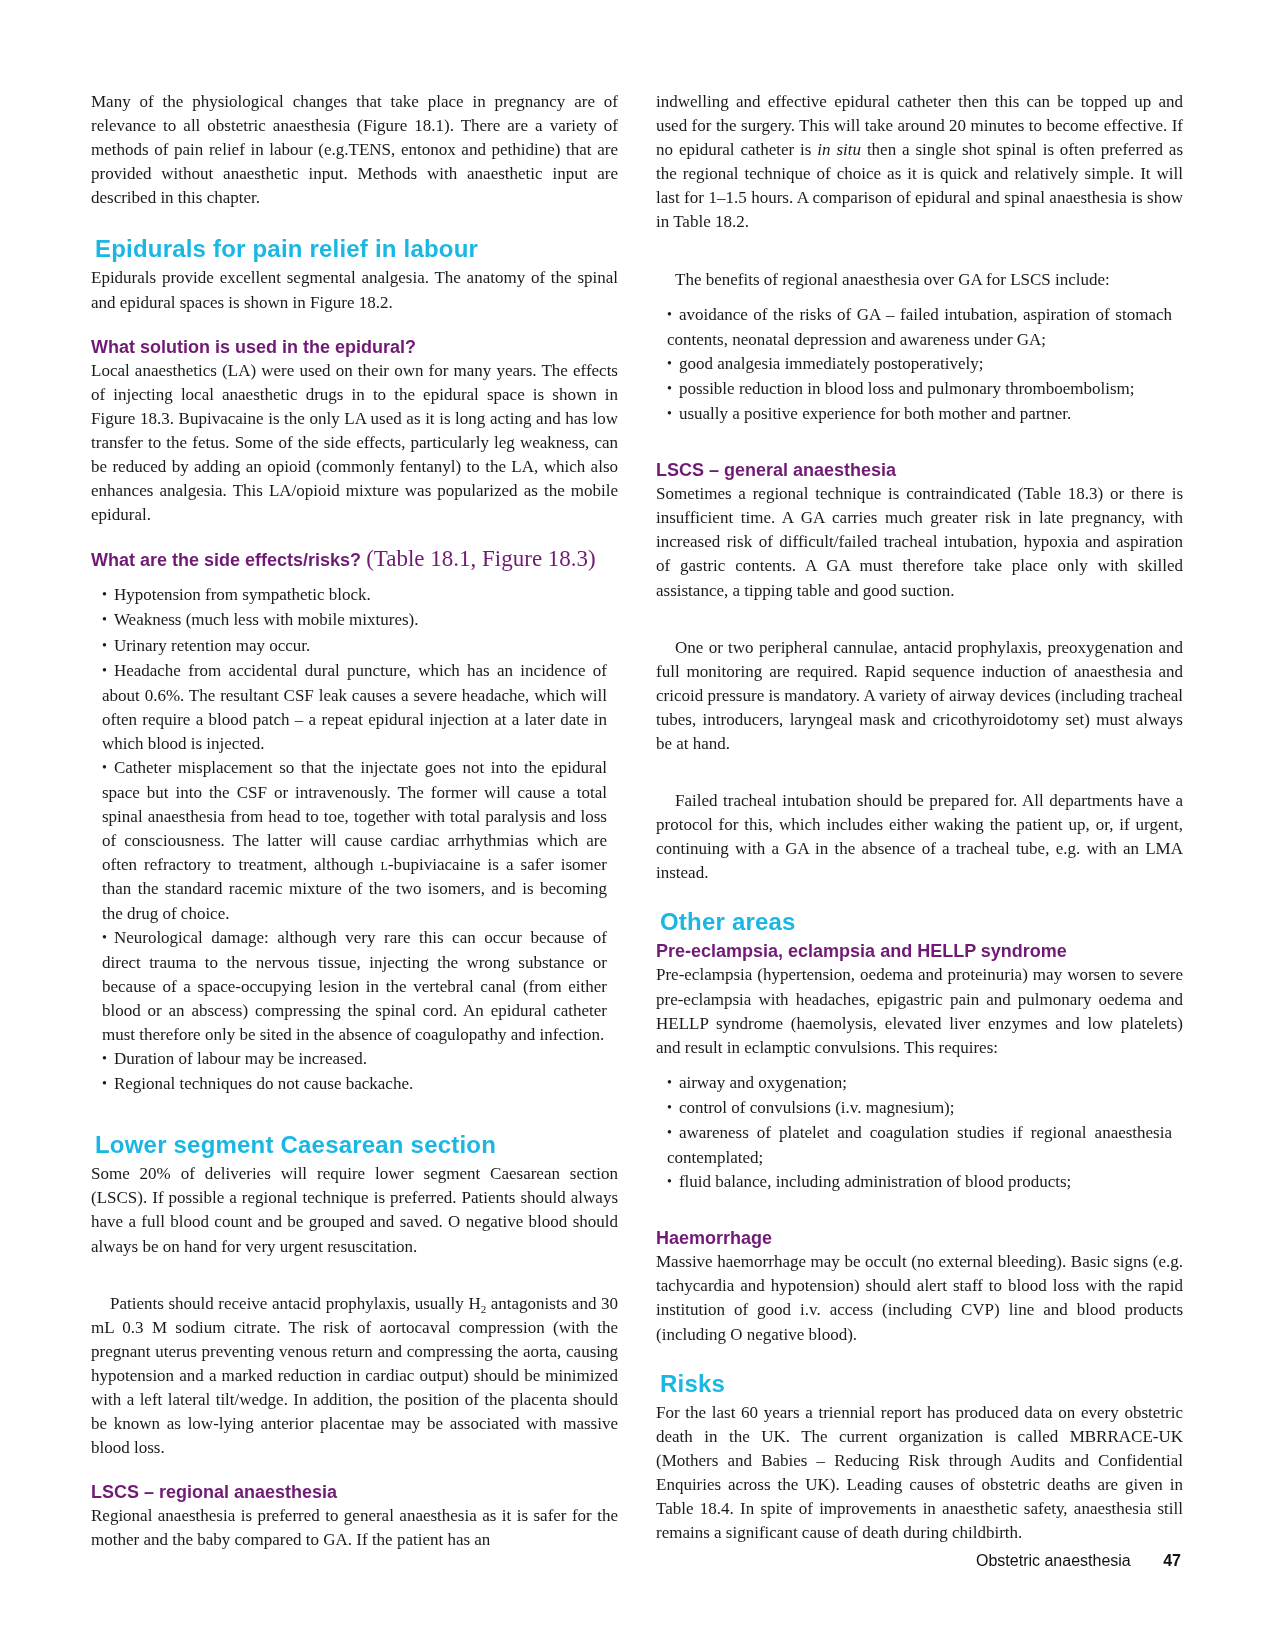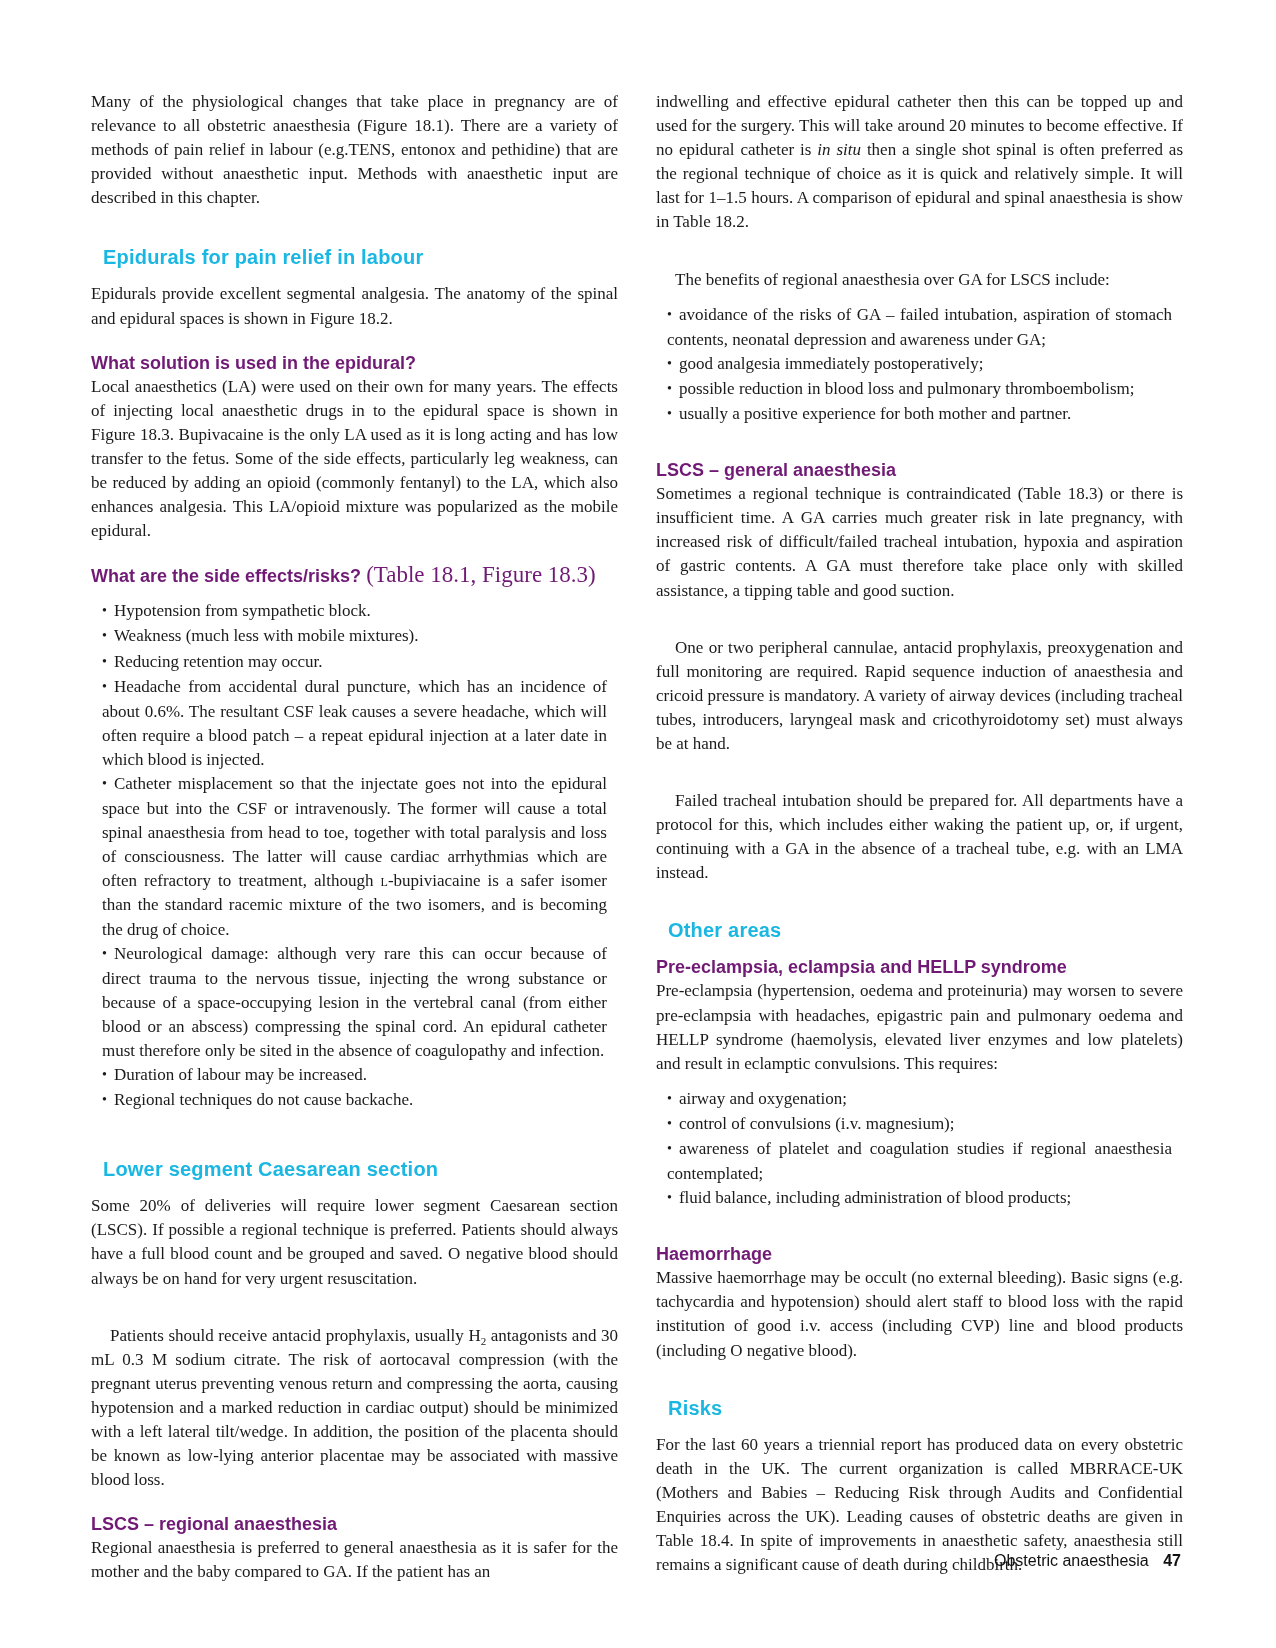--- a/index.html
+++ b/index.html
@@ -12,22 +12,22 @@
     position: absolute; top: 90px; width: 527px;
     font-size: 17px; line-height: 24.1px;
     text-align: justify; hyphens: manual;
   }
   .col.left { left: 91px; }
   .col.right { left: 656px; }
   p { margin: 0; }
   p.indent { text-indent: 19px; margin-top: 33px; }
   .h-cyan {
     font-family: "Liberation Sans", "DejaVu Sans", sans-serif;
-    font-weight: bold; color: #1ab7e2; font-size: 20px; line-height: 26px;
-    margin: 12px; letter-spacing: 0.2px;
+    font-weight: bold; color: #1ab7e2; font-size: 24px; line-height: 26px;
+    margin: 4px; letter-spacing: 0.2px;
   }
   .h-black {
     font-family: "Liberation Sans", "DejaVu Sans", sans-serif;
     font-weight: bold; color: #701a75; font-size: 18px; line-height: 24px;
     margin: 0;
   }
   .h-black .ref {
     font-family: "Liberation Serif", "DejaVu Serif", serif;
     font-weight: normal; font-size: 23px;
   }
@@ -36,21 +36,21 @@
   ul.bullets { list-style: none; margin: 11px; padding: 0; }
   ul.bullets li { margin: 0; }
   ul.bullets li::before { content: "\2022"; margin-right: 7px; font-size: 14px; position: relative; top: -1px; }
   sub { font-size: 11px; line-height: 0; }
   .smallcaps { font-variant: small-caps; }
   .footer {
     position: absolute; top: 1552px; right: 95px;
     font-family: "Liberation Sans", "DejaVu Sans", sans-serif;
     font-size: 16px; color: #111111;
   }
-  .footer .pg { font-weight: bold; margin-left: 10px; }
+  .footer .pg { font-weight: bold; margin-left: 28px; }
 </style>
 </head>
 <body>
 
 <div class="col left">
   <p>Many of the physiological changes that take place in pregnancy are of relevance to all obstetric anaesthesia (Figure 18.1). There are a variety of methods of pain relief in labour (e.g.TENS, entonox and pethidine) that are provided without anaesthetic input. Methods with anaesthetic input are described in this chapter.</p>
   <div class="gap-l"></div>
 
   <h2 class="h-cyan">Epidurals for pain relief in labour</h2>
   <p>Epidurals provide excellent segmental analgesia. The anatomy of the spinal and epidural spaces is shown in Figure 18.2.</p>
@@ -60,21 +60,21 @@
   <p>Local anaesthetics (LA) were used on their own for many years. The effects of injecting local anaesthetic drugs in to the epidural space is shown in Figure 18.3. Bupivacaine is the only LA used as it is long acting and has low transfer to the fetus. Some of the side effects, particularly leg weakness, can be reduced by adding an opioid (commonly fentanyl) to the LA, which also enhances analgesia. This LA/opioid mixture was popularized as the mobile epidural.</p>
   <div class="gap-m"></div>
 
   <h3 class="h-black">
     <span>What are the side effects/risks?</span>
     <span class="ref">(Table 18.1, Figure 18.3)</span>
   </h3>
   <ul class="bullets">
     <li>Hypotension from sympathetic block.</li>
     <li>Weakness (much less with mobile mixtures).</li>
-    <li>Reducing retention may occur.</li>
+    <li>Urinary retention may occur.</li>
     <li>Headache from accidental dural puncture, which has an incidence of about 0.6%. The resultant CSF leak causes a severe headache, which will often require a blood patch – a repeat epidural injection at a later date in which blood is injected.</li>
     <li><span>Catheter misplacement so that the injectate goes not into the epidural space but into the CSF or intravenously. The former will cause a total spinal anaesthesia from head to toe, together with total paralysis and loss of consciousness. The latter will cause cardiac arrhythmias which are often refractory to treatment, although </span><span class="smallcaps">l</span><span>-bupiviacaine is a safer isomer than the standard racemic mixture of the two isomers, and is becoming the drug of choice.</span></li>
     <li>Neurological damage: although very rare this can occur because of direct trauma to the nervous tissue, injecting the wrong substance or because of a space-occupying lesion in the vertebral canal (from either blood or an abscess) compressing the spinal cord. An epidural catheter must therefore only be sited in the absence of coagulopathy and infection.</li>
     <li>Duration of labour may be increased.</li>
     <li>Regional techniques do not cause backache.</li>
   </ul>
   <div class="gap-m"></div>
 
   <h2 class="h-cyan">Lower segment Caesarean section</h2>
   <p>Some 20% of deliveries will require lower segment Caesarean section (LSCS). If possible a regional technique is preferred. Patients should always have a full blood count and be grouped and saved. O negative blood should always be on hand for very urgent resuscitation.</p>

